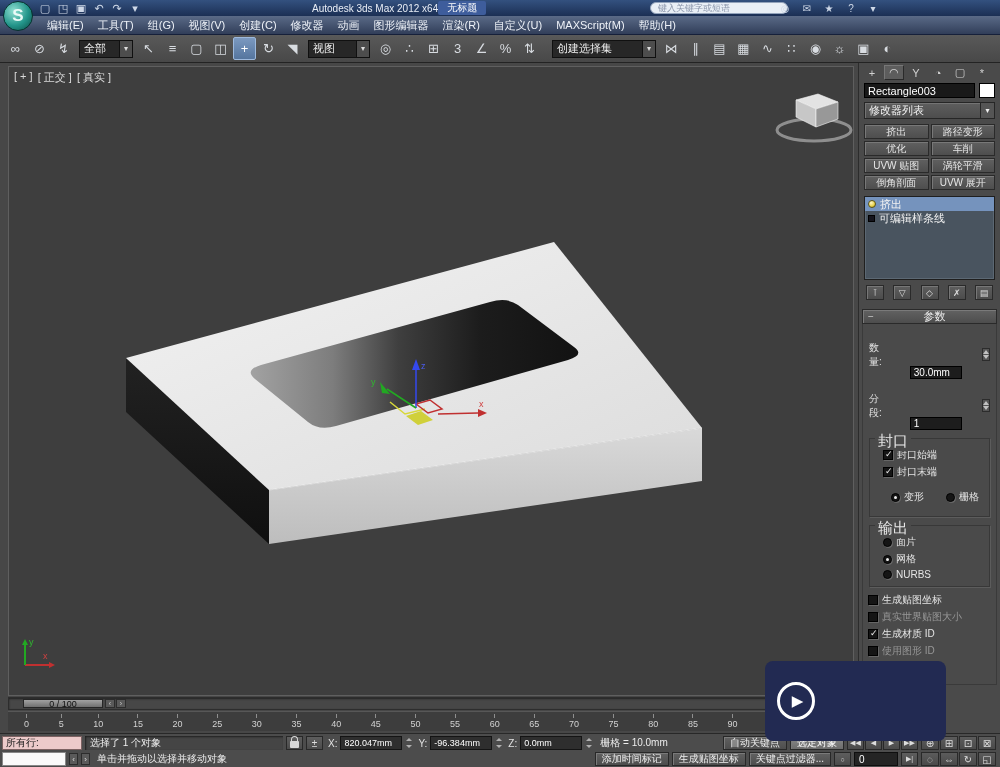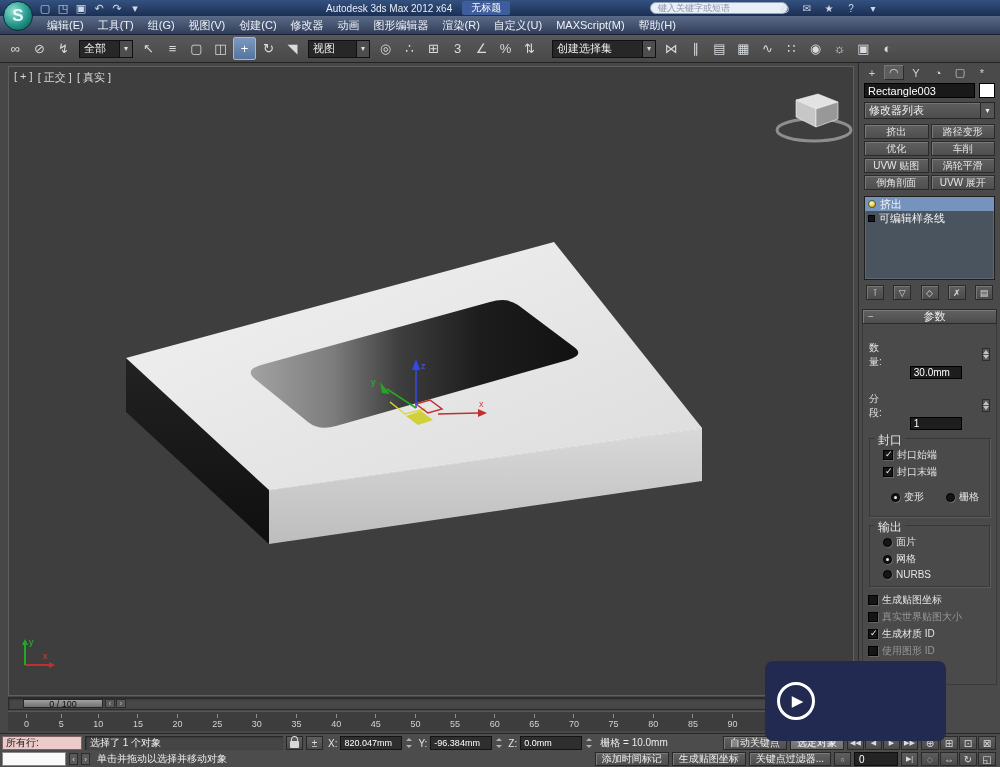--- a/index.html
+++ b/index.html
@@ -7,21 +7,21 @@
   body{font-family:"Liberation Sans","DejaVu Sans",sans-serif;background:#474747;overflow:hidden;}
   #app{position:relative;width:1000px;height:767px;background:#474747;overflow:hidden;}
 
   
   .titlebar{position:absolute;top:0;left:0;right:0;height:16px;background:linear-gradient(180deg,#33517f,#1b2f54);}
   .app-logo{position:absolute;left:3px;top:1px;width:30px;height:30px;border-radius:50%;z-index:30;
     background:radial-gradient(circle at 35% 32%,#8fe0d2,#23958a 55%,#0b4b45);border:1px solid #06322e;
     color:#eafaf7;font-size:17px;font-weight:bold;display:flex;align-items:center;justify-content:center;}
   .qat{position:absolute;left:38px;top:1px;height:14px;display:flex;gap:4px;align-items:center;}
   .qicon{color:#cfd9e8;font-size:11px;width:14px;text-align:center;cursor:default;}
-  .title-wrap{position:absolute;left:326px;top:0;height:16px;display:flex;align-items:center;gap:10px;}
+  .title-wrap{position:absolute;left:312px;top:0;height:16px;display:flex;align-items:center;}
   .title-text{color:#e9eef6;font-size:10px;}
   .doc-chip{background:#3e5d9c;color:#fff;font-size:10px;padding:0 9px;height:14px;display:flex;align-items:center;border-radius:2px;}
   .ic-search{position:absolute;right:212px;top:2px;width:138px;height:12px;background:#e9eff6;border:1px solid #93a3bb;border-radius:6px;
     font-size:9px;color:#55617a;padding:0 7px;outline:none;font-family:inherit;}
   .ic-search::placeholder{color:#8b96ab;}
   .ic-icons{position:absolute;right:120px;top:1px;height:14px;display:flex;gap:8px;align-items:center;}
   .ic-icons .qicon{font-size:10px;}
 
   
   .menubar{position:absolute;top:16px;left:0;right:0;height:19px;background:linear-gradient(180deg,#5a6a87,#313e59);
@@ -80,21 +80,21 @@
   .rollout-h span{margin:0 auto;}
   .rollout-b{border:1px solid #3a3a3a;border-top:none;padding:4px 2px 6px;}
   .prow{display:flex;align-items:center;justify-content:flex-end;gap:20px;margin:2px 4px;}
   .plabel{font-size:10px;color:#e2e2e2;}
   .pfield{width:56px;height:13px;background:#1d1d1d;border:1px solid #000;color:#fff;font-size:10px;padding:0 3px;display:flex;align-items:center;margin-top:36px;}
   .spin{width:9px;height:13px;display:inline-flex;flex-direction:column;justify-content:space-between;padding:1px 0;background:#555;border:1px solid #2c2c2c;align-items:center;}
   .spin i{width:0;height:0;border-left:3px solid transparent;border-right:3px solid transparent;display:block;}
   .spin .up{border-bottom:4px solid #c2c2c2;}
   .spin .dn{border-top:4px solid #c2c2c2;}
   .pgroup{border:1px solid #383838;box-shadow:1px 1px 0 #5c5c5c;margin:8px 4px 6px;padding:6px 3px 3px;position:relative;}
-  .pgroup-label{position:absolute;top:-7px;left:5px;background:#4a4a4a;padding:0 3px;font-size:12px;color:#e6e6e6;}
+  .pgroup-label{position:absolute;top:-7px;left:5px;background:#4a4a4a;padding:0 3px;font-size:15px;color:#e6e6e6;}
   .chk{display:flex;align-items:center;gap:4px;margin:3px 0 3px 10px;font-size:10px;cursor:default;}
   .chk.flat{margin-left:3px;}
   .box{width:10px;height:10px;background:#151515;border:1px solid #000;box-shadow:1px 1px 0 #666;position:relative;flex:none;}
   .box.checked::after{content:"✓";color:#ececec;font-size:9px;position:absolute;left:1px;top:-2px;}
   .radio{width:9px;height:9px;border-radius:50%;background:#151515;border:1px solid #000;box-shadow:1px 1px 0 #666;position:relative;flex:none;}
   .radio.on::after{content:"";position:absolute;left:2px;top:2px;width:3px;height:3px;border-radius:50%;background:#ececec;}
   .disabled{color:#979797;}
   .radiorow{display:flex;gap:14px;margin:3px 0 1px 10px;}
 
   

